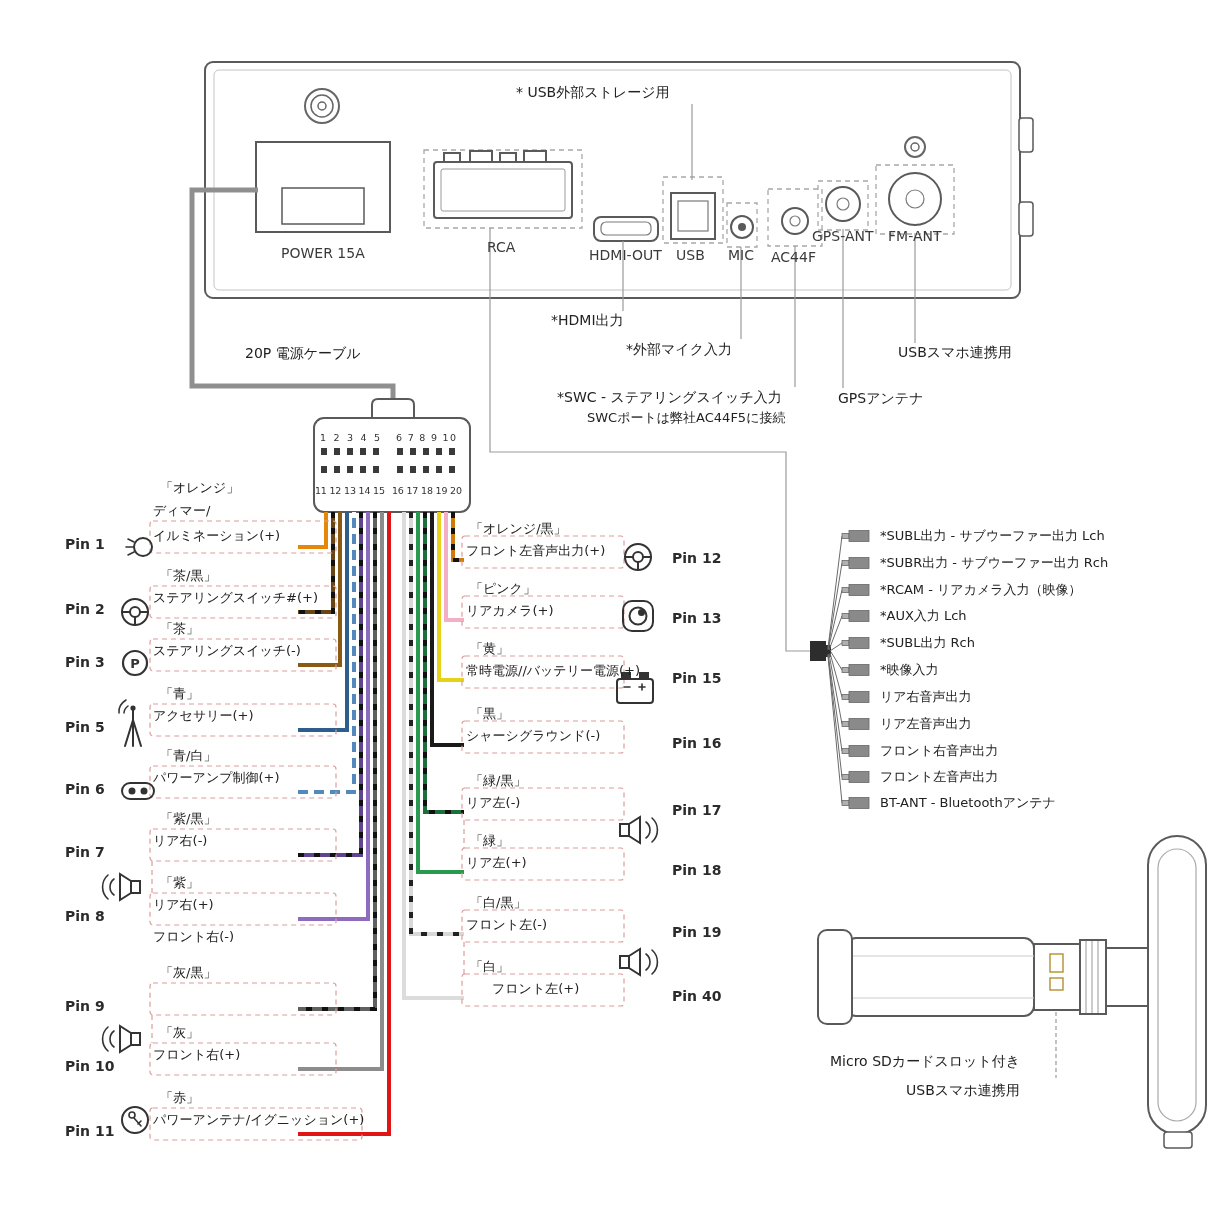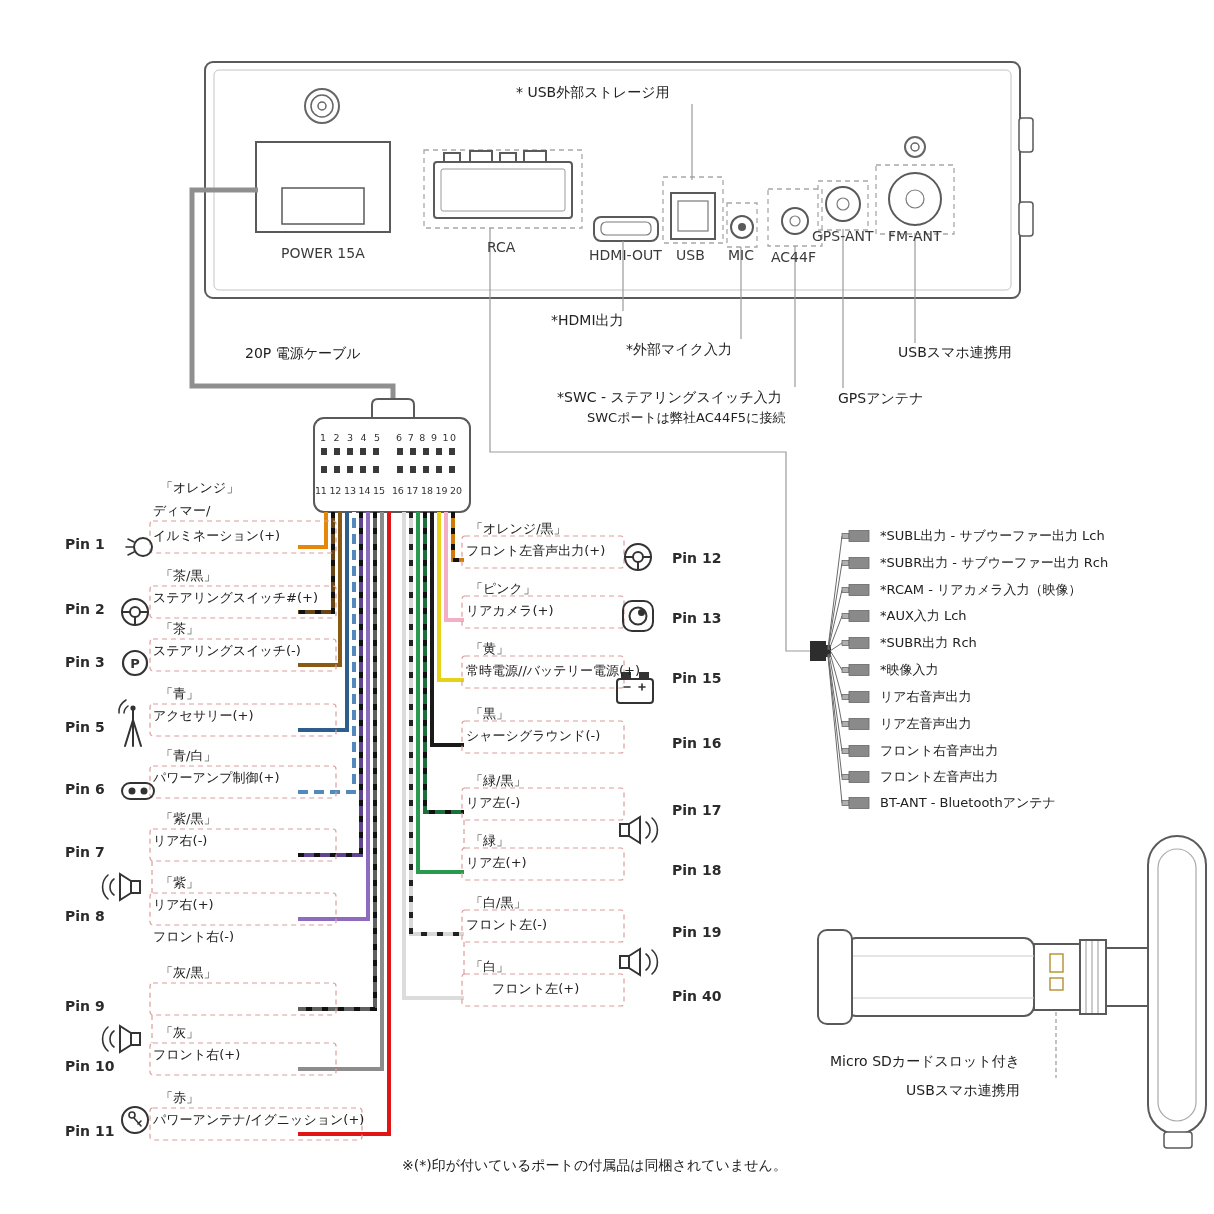--- a/index.html
+++ b/index.html
@@ -434,26 +434,25 @@
 <div class="lbl pin" style="left:672px;top:924px">Pin 19</div>
 
 <div class="lbl" style="left:470px;top:959px">「白」</div>
 <div class="lbl" style="left:492px;top:981px">フロント左(+)</div>
 <div class="lbl pin" style="left:672px;top:988px">Pin 40</div>
 
 <div class="lbl" style="left:880px;top:528px">*SUBL出力 - サブウーファー出力 Lch</div>
 <div class="lbl" style="left:880px;top:555px">*SUBR出力 - サブウーファー出力 Rch</div>
 <div class="lbl" style="left:880px;top:582px">*RCAM - リアカメラ入力（映像）</div>
 <div class="lbl" style="left:880px;top:608px">*AUX入力 Lch</div>
-<div class="lbl" style="left:880px;top:635px">*SUBR出力 Rch</div>
+<div class="lbl" style="left:880px;top:635px">*SUBL出力 Rch</div>
 <div class="lbl" style="left:880px;top:662px">*映像入力</div>
 <div class="lbl" style="left:880px;top:689px">リア右音声出力</div>
 <div class="lbl" style="left:880px;top:716px">リア左音声出力</div>
 <div class="lbl" style="left:880px;top:743px">フロント右音声出力</div>
 <div class="lbl" style="left:880px;top:769px">フロント左音声出力</div>
 <div class="lbl" style="left:880px;top:795px">BT-ANT - Bluetoothアンテナ</div>
 
 <div class="lbl callout" style="left:830px;top:1053px">Micro SDカードスロット付き</div>
 <div class="lbl callout" style="left:906px;top:1082px">USBスマホ連携用</div>
 
-<div class="lbl note" style="left:402px;top:1157px">※(*)印が付いているポートの付属品は同梱されていません。</div>
 
 </div>
 
 </body></html>

